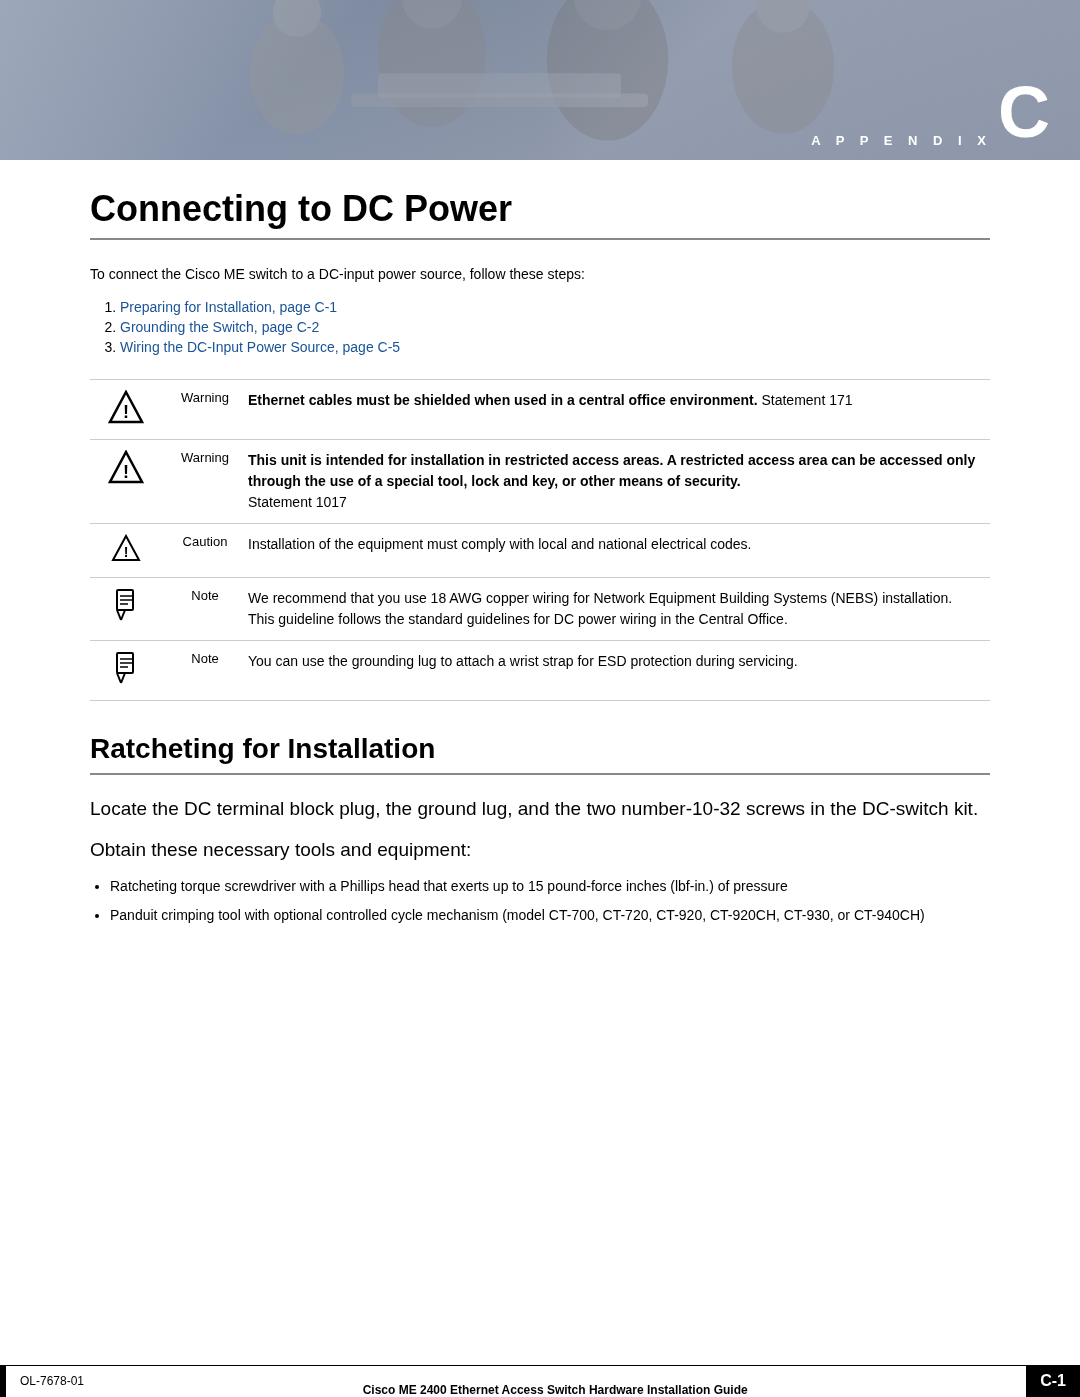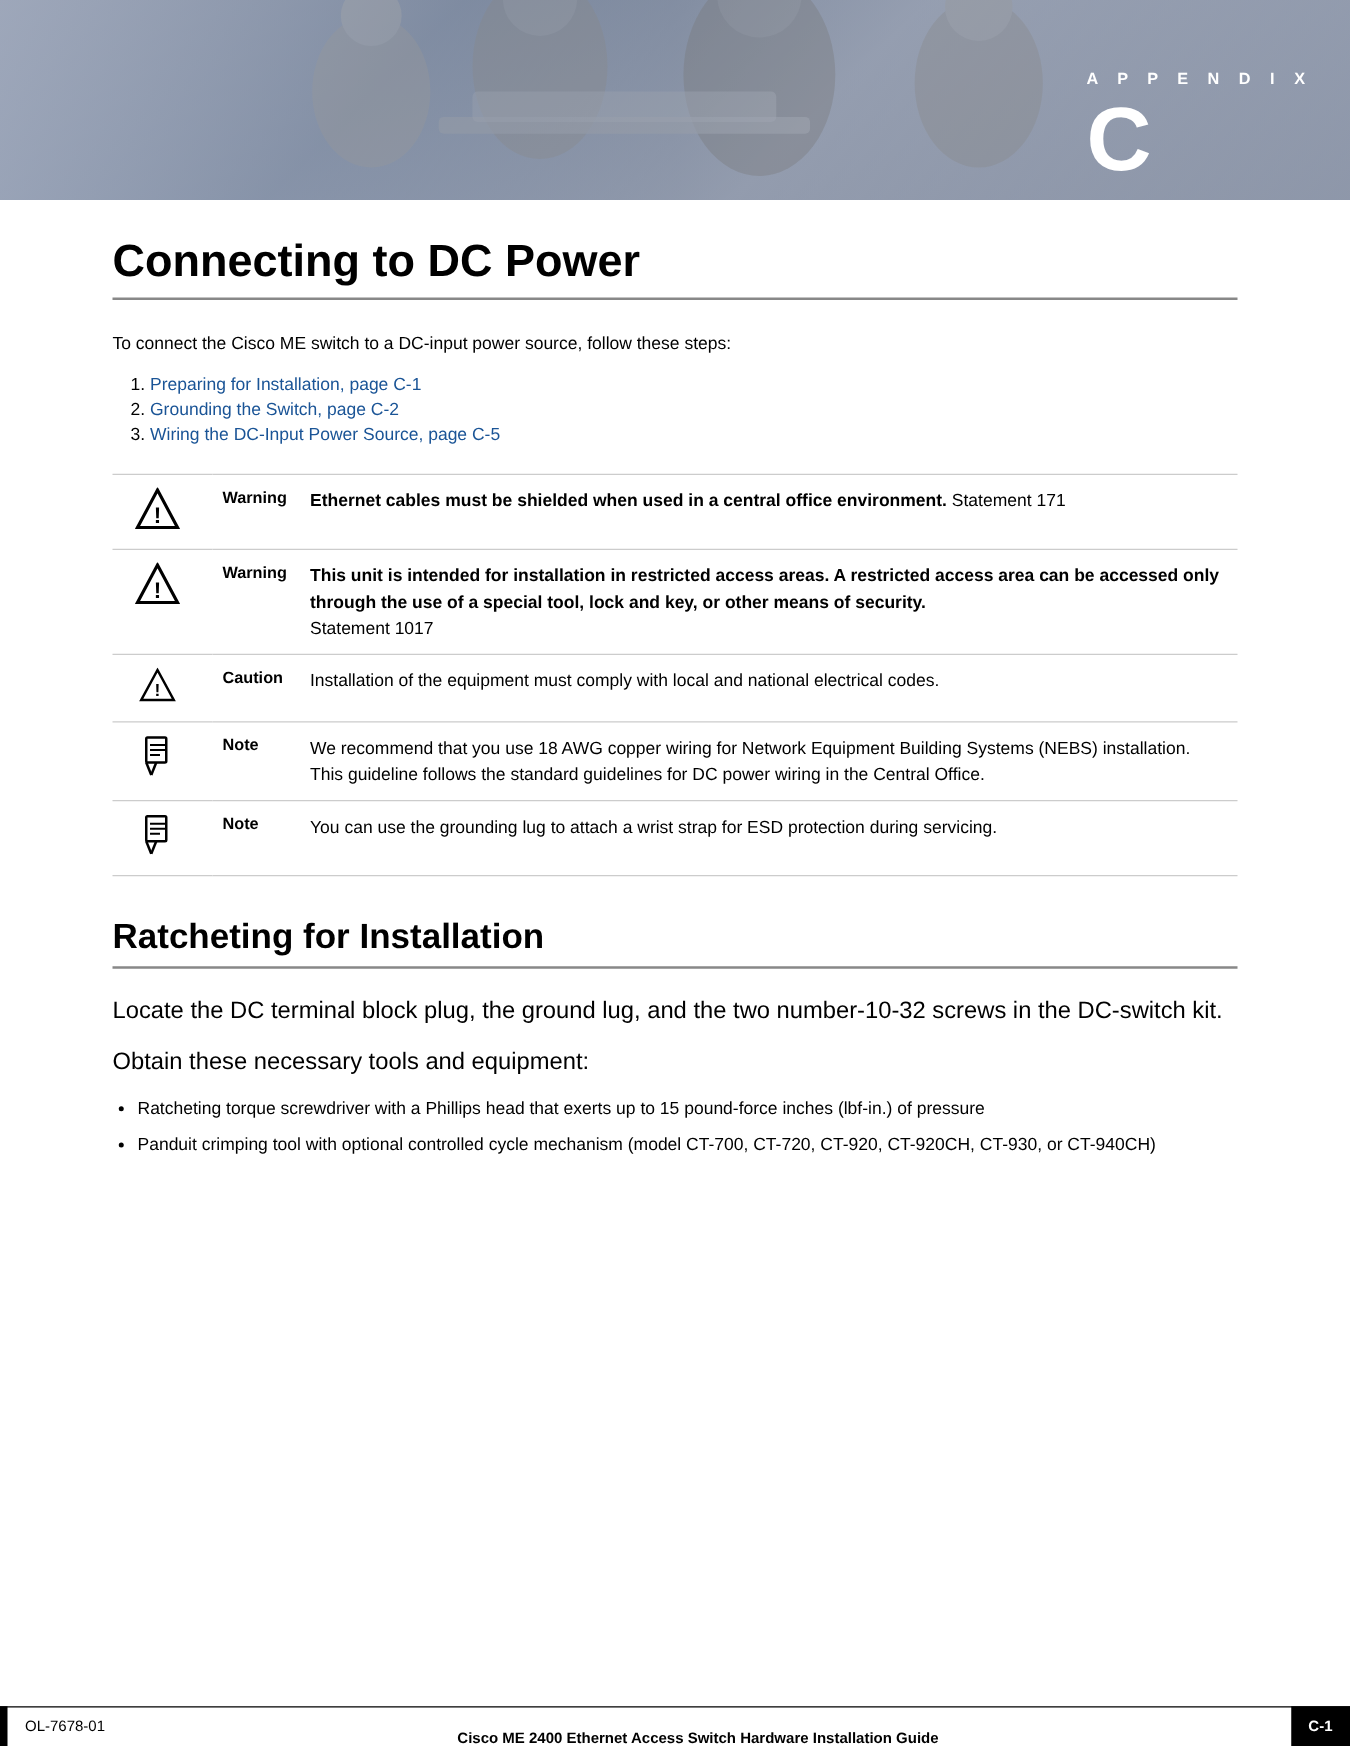--- a/index.html
+++ b/index.html
@@ -27,23 +27,22 @@
     .header-image-overlay {
       position: absolute;
       inset: 0;
       background: linear-gradient(to right, rgba(150,160,180,0.7) 0%, rgba(100,110,130,0.5) 50%, rgba(130,140,160,0.6) 100%);
     }
     .appendix-label {
       position: absolute;
       bottom: 12px;
       right: 30px;
       display: flex;
-      align-items: flex-start;
+      align-items: flex-end;
       gap: 6px;
-      flex-direction: column;
     }
     .appendix-text {
       letter-spacing: 6px;
       font-size: 13px;
       font-weight: bold;
       color: #fff;
       font-family: Arial, sans-serif;
     }
     .appendix-letter {
       font-size: 72px;
@@ -108,23 +107,23 @@
     .notice-icon-cell {
       width: 80px;
       padding: 10px 8px 10px 0;
       vertical-align: top;
       text-align: center;
     }
     .notice-label-cell {
       width: 70px;
       padding: 10px 8px;
       vertical-align: top;
-      font-weight: bold;
+      font-weight: normal;
       font-size: 13px;
-      text-align: left;
+      text-align: center;
     }
     .notice-text-cell {
       padding: 10px 8px;
       vertical-align: top;
       font-size: 14px;
       line-height: 1.5;
     }
 
     
     .icon-warning {
@@ -210,21 +209,21 @@
       color: #000;
       text-align: center;
       flex: 1;
     }
     .footer-right {
       display: flex;
       align-items: center;
       gap: 0;
     }
     .footer-page {
-      font-size: 12px;
+      font-size: 16px;
       font-weight: bold;
       color: #fff;
       background: #000;
       padding: 2px 14px;
       height: 32px;
       display: flex;
       align-items: center;
     }
   </style>
 </head>

